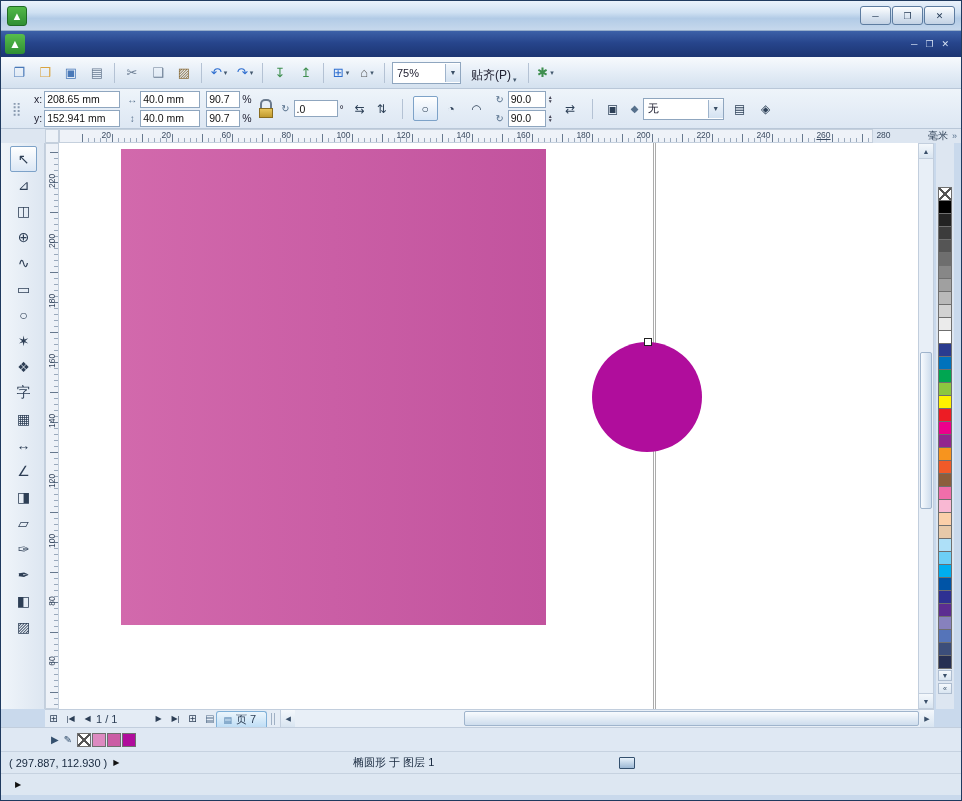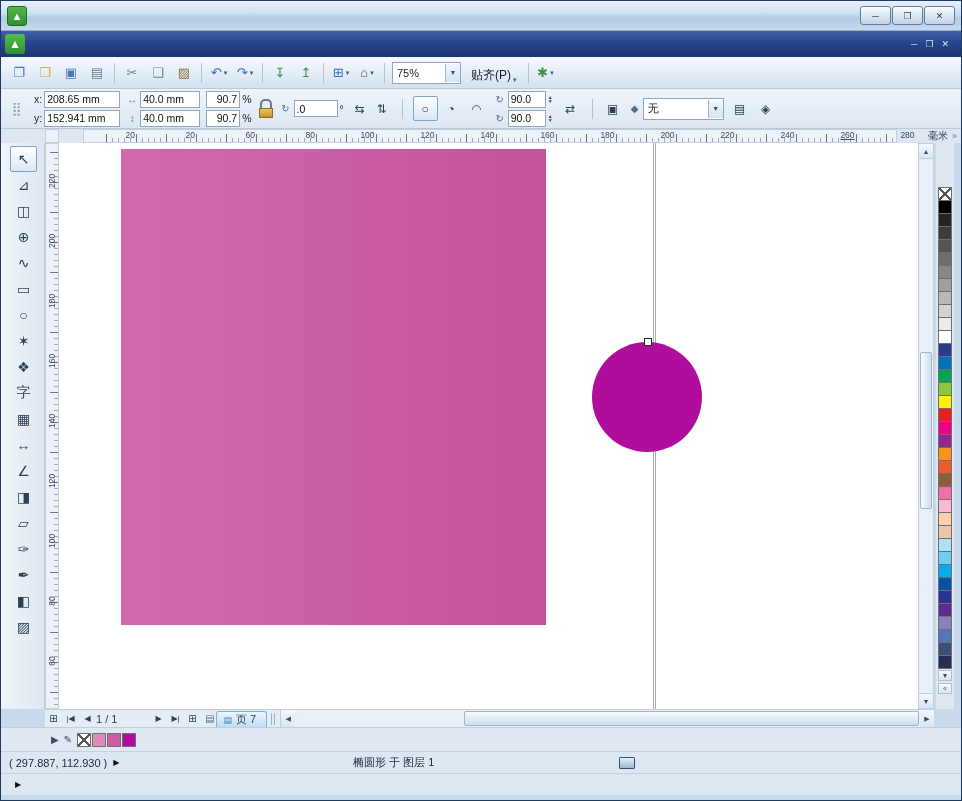--- a/index.html
+++ b/index.html
@@ -41,38 +41,38 @@
     font-size:7px;display:flex;align-items:center;justify-content:center;color:#3a4f66;}
   .snapctl{display:flex;align-items:flex-end;height:22px;padding:0 7px;font-size:12px;color:#223;border-radius:2px;}
   
   .propbar{position:absolute;left:0;top:88px;width:100%;height:40px;
     background:linear-gradient(#eef4fa,#dde7f3);border-bottom:1px solid #b9c7d8;
     display:flex;align-items:center;gap:6px;padding:0 4px;box-sizing:border-box;font-size:10.5px;color:#223;}
   .pcol{display:flex;flex-direction:column;gap:2px;}
   .prow{display:flex;align-items:center;gap:2px;}
   .field{height:15px;border:1px solid #8fa6bf;background:#fff;font:10.5px "Liberation Sans","DejaVu Sans",sans-serif;
     padding:0 2px;color:#111;box-sizing:content-box;}
-  .w74{width:70px;} .w58{width:54px;} .w30{width:28px;text-align:right;} .w40{width:38px;} .w36{width:32px;}
+  .w74{width:70px;} .w58{width:54px;} .w30{width:28px;} .w40{width:38px;} .w36{width:32px;}
   .pico{font-size:10px;color:#56708c;width:12px;text-align:center;}
   .pbtn{width:20px;height:20px;border-radius:2px;display:flex;align-items:center;justify-content:center;
     font-size:12px;color:#2d4057;}
   .pbtn.big{width:23px;height:23px;}
   .pbtn.active{background:linear-gradient(#ffffff,#d8e6f6);border:1px solid #7da2c8;}
   .spin{display:flex;flex-direction:column;line-height:4px;font-size:5px;color:#445;}
   .lockw{width:16px;display:flex;flex-direction:column;align-items:center;}
   .lock-shackle{width:8px;height:7px;border:2px solid #6b7b8e;border-bottom:none;border-radius:5px 5px 0 0;}
   .lock-body{width:12px;height:8px;background:linear-gradient(#e8c55c,#c09a2e);border:1px solid #8a6d1f;}
   
   .rulerrow{position:absolute;left:0;top:128px;width:100%;height:14px;background:#dde6f1;}
   .ruler-corner{position:absolute;left:44px;top:0;width:14px;height:14px;background:#edf2f8;border:1px solid #c5d0dd;box-sizing:border-box;}
   #hruler{position:absolute;left:58px;top:0;width:814px;height:14px;background-color:#eef2f8;border:1px solid #c5d0dd;box-sizing:border-box;
     background-image:
       repeating-linear-gradient(to right,#66788e 0 1px,transparent 1px 30px),
       repeating-linear-gradient(to right,#9aa9bc 0 1px,transparent 1px 6px);
-    background-size:100% 8px,100% 4px;background-position:22px bottom,22px bottom;background-repeat:no-repeat,no-repeat;margin-left:24px;}
+    background-size:100% 8px,100% 4px;background-position:22px bottom,22px bottom;background-repeat:no-repeat,no-repeat;}
   #vruler{position:absolute;left:44px;top:142px;width:14px;height:566px;background-color:#eef2f8;border:1px solid #c5d0dd;box-sizing:border-box;
     background-image:
       repeating-linear-gradient(to bottom,#66788e 0 1px,transparent 1px 30px),
       repeating-linear-gradient(to bottom,#9aa9bc 0 1px,transparent 1px 6px);
     background-size:8px 100%,4px 100%;background-position:right 8px,right 8px;background-repeat:no-repeat,no-repeat;}
   .rlabel{position:absolute;bottom:2px;font-size:8.5px;color:#3a4a60;transform:translateX(-110%);}
   .rlabel.v{bottom:auto;left:-1px;width:14px;text-align:center;transform:rotate(-90deg);}
   .ruler-unit{position:absolute;right:4px;top:0;height:14px;display:flex;align-items:center;gap:4px;font-size:10px;color:#2c3e55;}
   .qc{font-size:9px;color:#56708c;}
   

